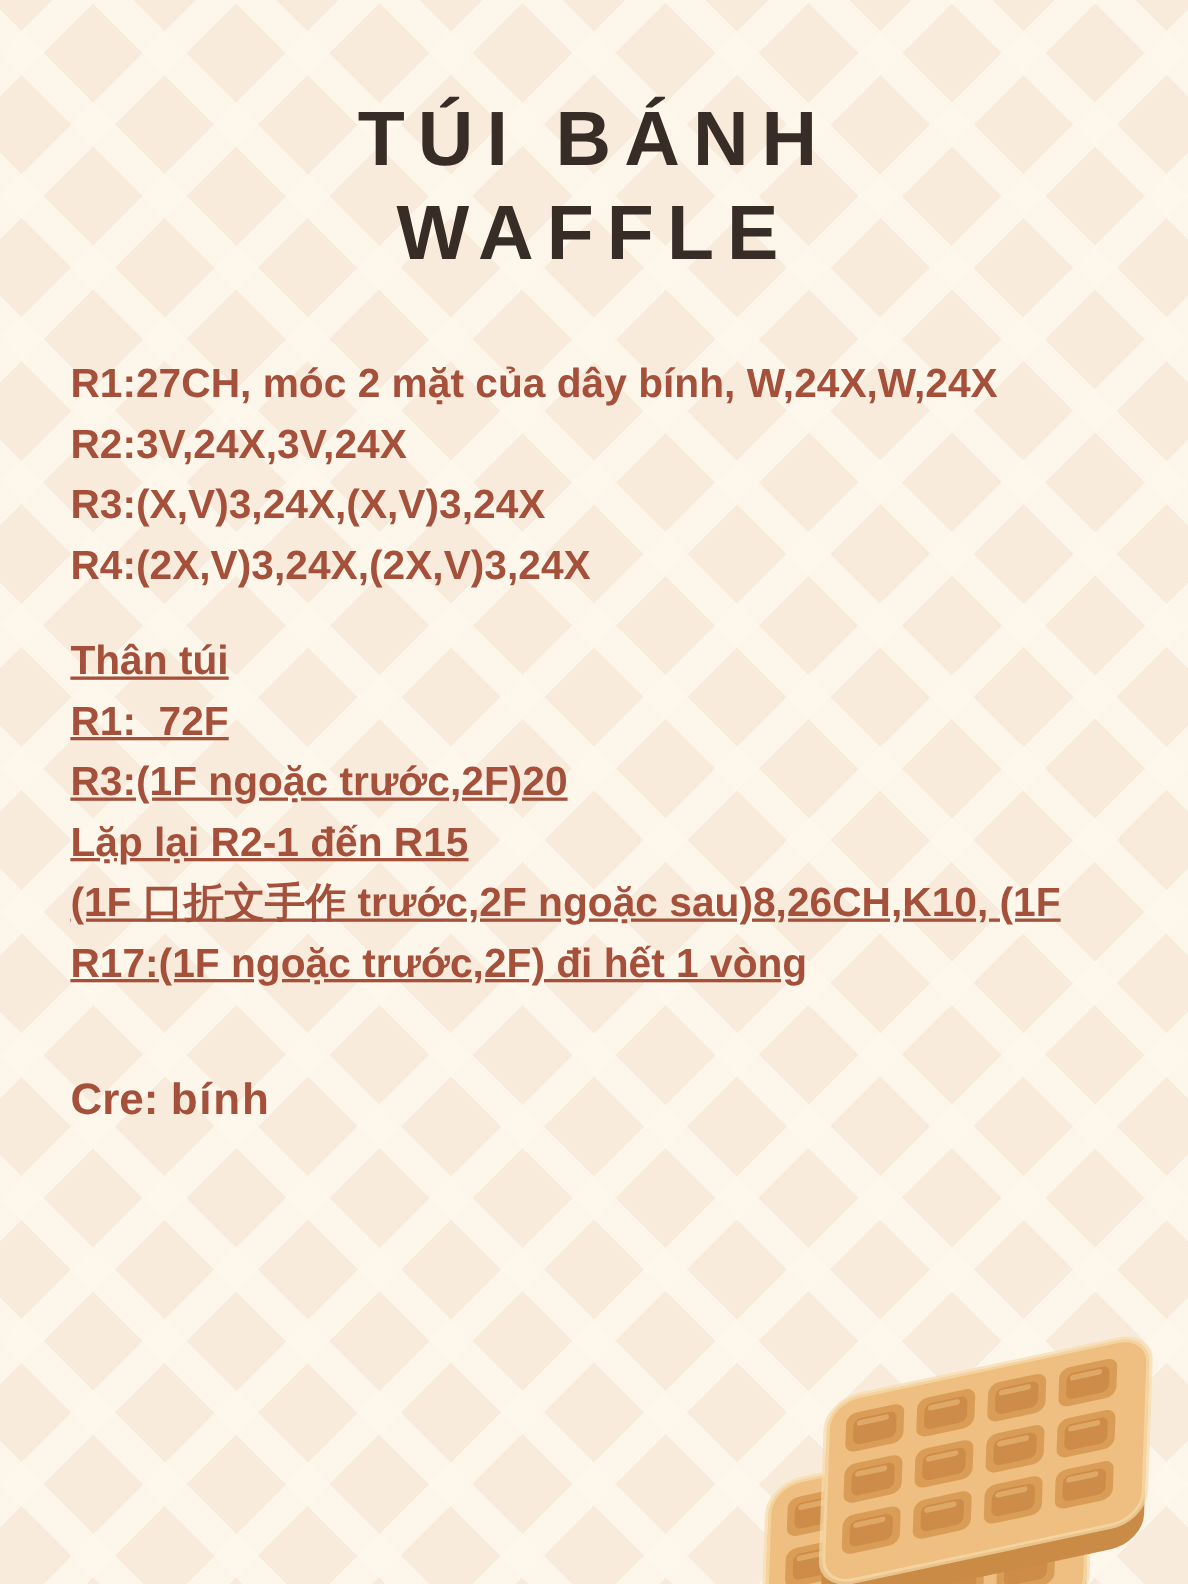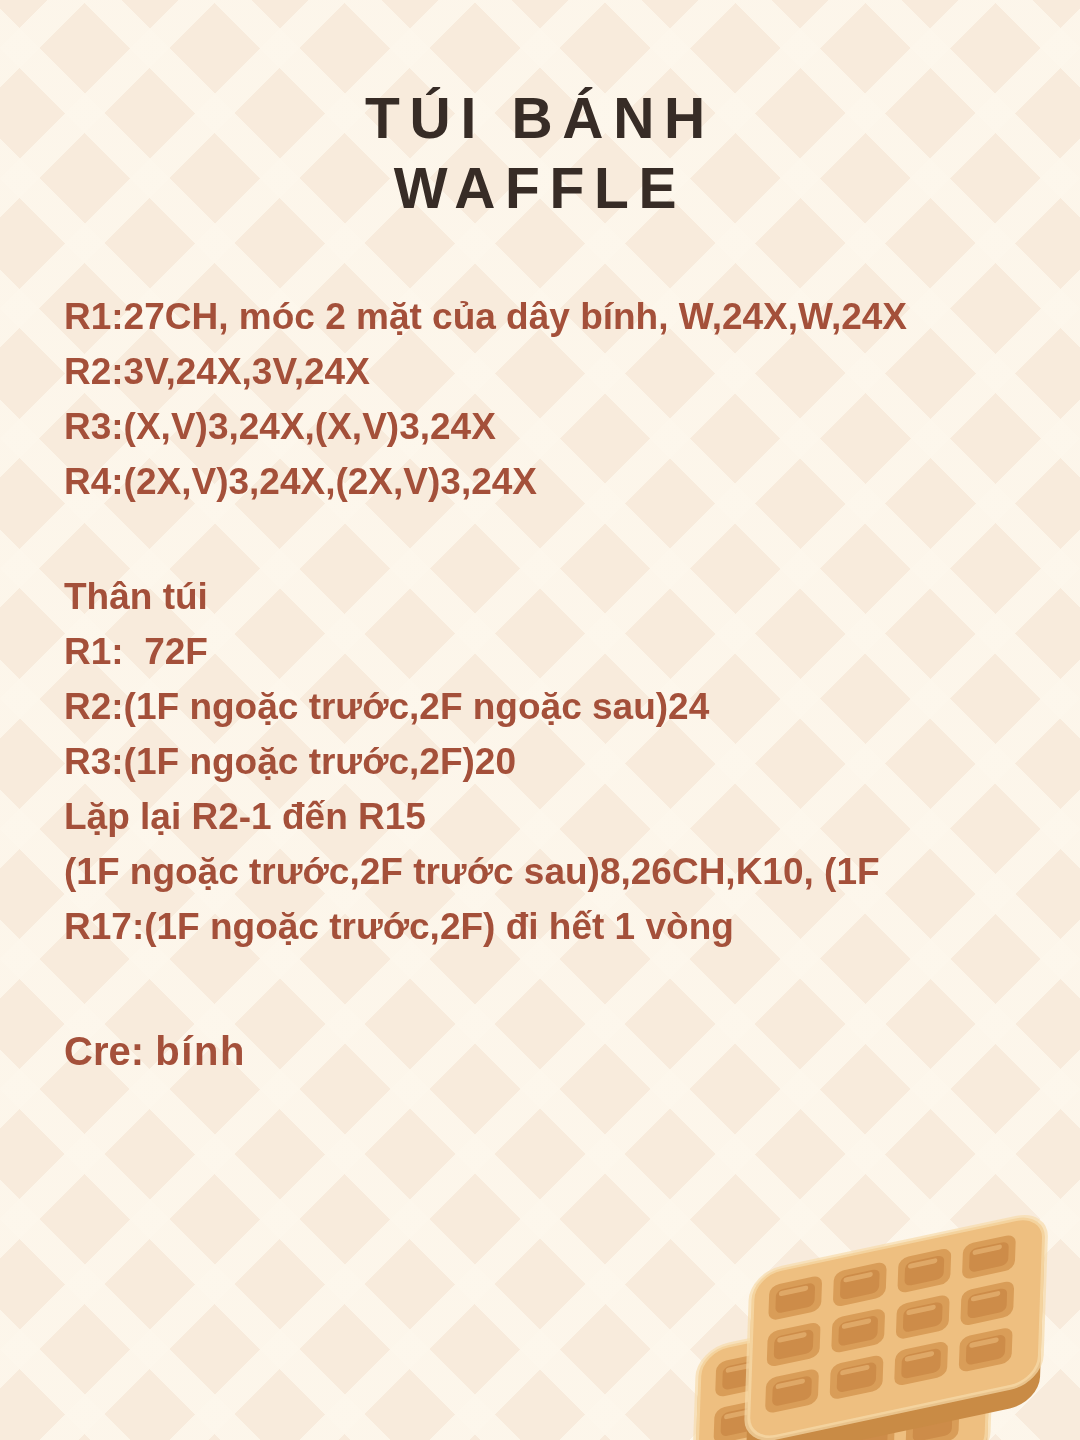--- a/index.html
+++ b/index.html
@@ -13,34 +13,34 @@
     background-color:#f8ebdc;
     background-image:
       repeating-linear-gradient(45deg,  rgba(253,247,236,0) 0 64px, rgba(253,247,236,.9) 64px 92px),
       repeating-linear-gradient(-45deg, rgba(253,247,236,0) 0 64px, rgba(253,247,236,.9) 64px 92px);
   }
 
   .title {
     margin-top:84px;
     text-align:center;
     color:#372c26;
-    font-size:57px;
+    font-size:70px;
     font-weight:700;
     letter-spacing:.17em;
     line-height:1.22;
   }
 
   .content {
     padding:0 58px 0 64px;
     color:#a4503a;
     font-weight:700;
     font-size:37px;
   }
   .section-day { margin-top:66px; }
-  .section-than { margin-top:60px; }
+  .section-than { margin-top:32px;text-decoration:underline; }
   .pline { line-height:55px; white-space:pre-wrap; }
   .heading { line-height:55px; }
 
   .credit {
     margin-top:70px;
     font-size:40px;
     line-height:55px;
   }
   .credit .cjk { letter-spacing:.04em; }
 
@@ -66,24 +66,23 @@
     <section class="section-day">
       <div class="pline">R1:27CH, móc 2 mặt của dây bính, W,24X,W,24X</div>
       <div class="pline">R2:3V,24X,3V,24X</div>
       <div class="pline">R3:(X,V)3,24X,(X,V)3,24X</div>
       <div class="pline">R4:(2X,V)3,24X,(2X,V)3,24X</div>
     </section>
 
     <section class="section-than">
       <div class="heading">Thân túi</div>
       <div class="pline">R1:  72F</div>
-      <div class="pline">R2:(1F ngoặc trước,2F ngoặc sau)24</div>
       <div class="pline">R3:(1F ngoặc trước,2F)20</div>
       <div class="pline">Lặp lại R2-1 đến R15</div>
-      <div class="pline">(1F ngoặc trước,2F trước sau)8,26CH,K10, (1F</div>
+      <div class="pline">(1F 口折文手作 trước,2F ngoặc sau)8,26CH,K10, (1F</div>
       <div class="pline">R17:(1F ngoặc trước,2F) đi hết 1 vòng</div>
     </section>
 
     <div class="credit">
       <span>Cre:</span>
       <span class="cjk">bính</span>
     </div>
 
   </main>
 

